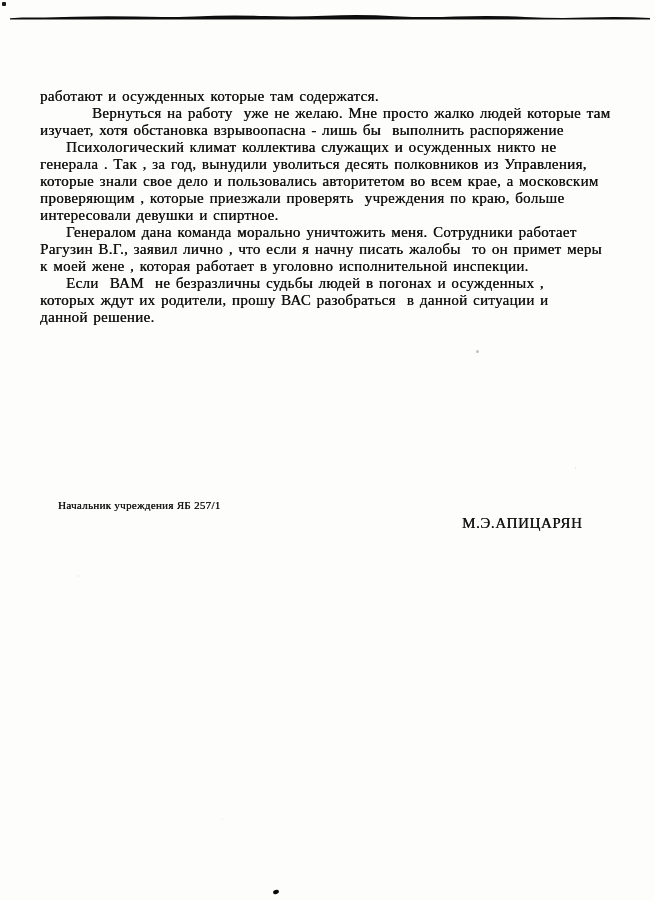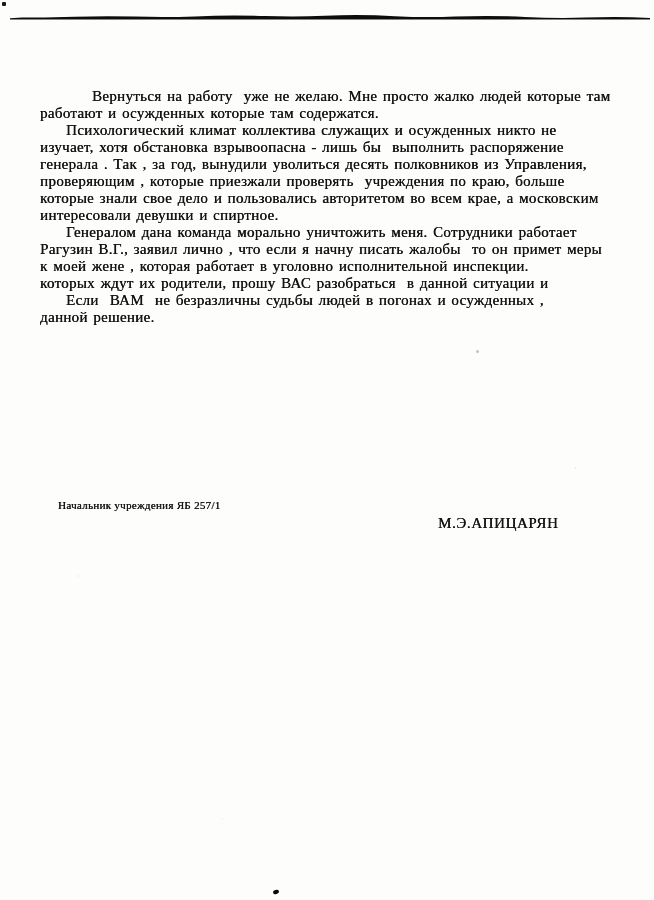--- a/index.html
+++ b/index.html
@@ -88,21 +88,21 @@
     left: 58px;
     top: 496px;
     font-size: 11px;
     line-height: 18px;
     color: #141414;
     letter-spacing: 0.3px;
     text-shadow: 0.3px 0 0 currentColor;
   }
   .signatory-name {
     position: absolute;
-    left: 438px;
+    left: 462px;
     top: 514px;
     font-size: 15px;
     line-height: 18px;
     color: #141414;
     letter-spacing: 0.6px;
     text-shadow: 0.3px 0 0 currentColor;
     white-space: pre;
   }
 </style>
 </head>
@@ -124,39 +124,39 @@
       Q35,7.8 12,7.4
       L0,8.2 Z"></path>
   </svg>
 
   <div class="corner-speck"></div>
   <div class="faint-speck"></div>
   <div class="ink-dot"></div>
 
   <div class="letter-body">
     <div>
+      <div class="line">работают и осужденных которые там содержатся.</div>
       <div class="line indent-lg">Вернуться на работу  уже не желаю. Мне просто жалко людей которые там</div>
-      <div class="line">работают и осужденных которые там содержатся.</div>
     </div>
     <div>
+      <div class="line">изучает, хотя обстановка взрывоопасна - лишь бы  выполнить распоряжение</div>
       <div class="line indent-sm">Психологический климат коллектива служащих и осужденных никто не</div>
-      <div class="line">изучает, хотя обстановка взрывоопасна - лишь бы  выполнить распоряжение</div>
       <div class="line">генерала . Так , за год, вынудили уволиться десять полковников из Управления,</div>
+      <div class="line">которые знали свое дело и пользовались авторитетом во всем крае, а московским</div>
       <div class="line">проверяющим , которые приезжали проверять  учреждения по краю, больше</div>
-      <div class="line">которые знали свое дело и пользовались авторитетом во всем крае, а московским</div>
       <div class="line">интересовали девушки и спиртное.</div>
     </div>
     <div>
       <div class="line indent-sm">Генералом дана команда морально уничтожить меня. Сотрудники работает</div>
       <div class="line">Рагузин В.Г., заявил лично , что если я начну писать жалобы  то он примет меры</div>
       <div class="line">к моей жене , которая работает в уголовно исполнительной инспекции.</div>
     </div>
     <div>
+      <div class="line indent-sm">Если  ВАМ  не безразличны судьбы людей в погонах и осужденных ,</div>
       <div class="line">которых ждут их родители, прошу ВАС разобраться  в данной ситуации и</div>
-      <div class="line indent-sm">Если  ВАМ  не безразличны судьбы людей в погонах и осужденных ,</div>
       <div class="line">данной решение.</div>
     </div>
   </div>
 
   <div class="signature-block">
     <div class="line">Начальник учреждения ЯБ 257/1</div>
   </div>
   <div class="signatory-name">М.Э.АПИЦАРЯН</div>
 
 </div>

